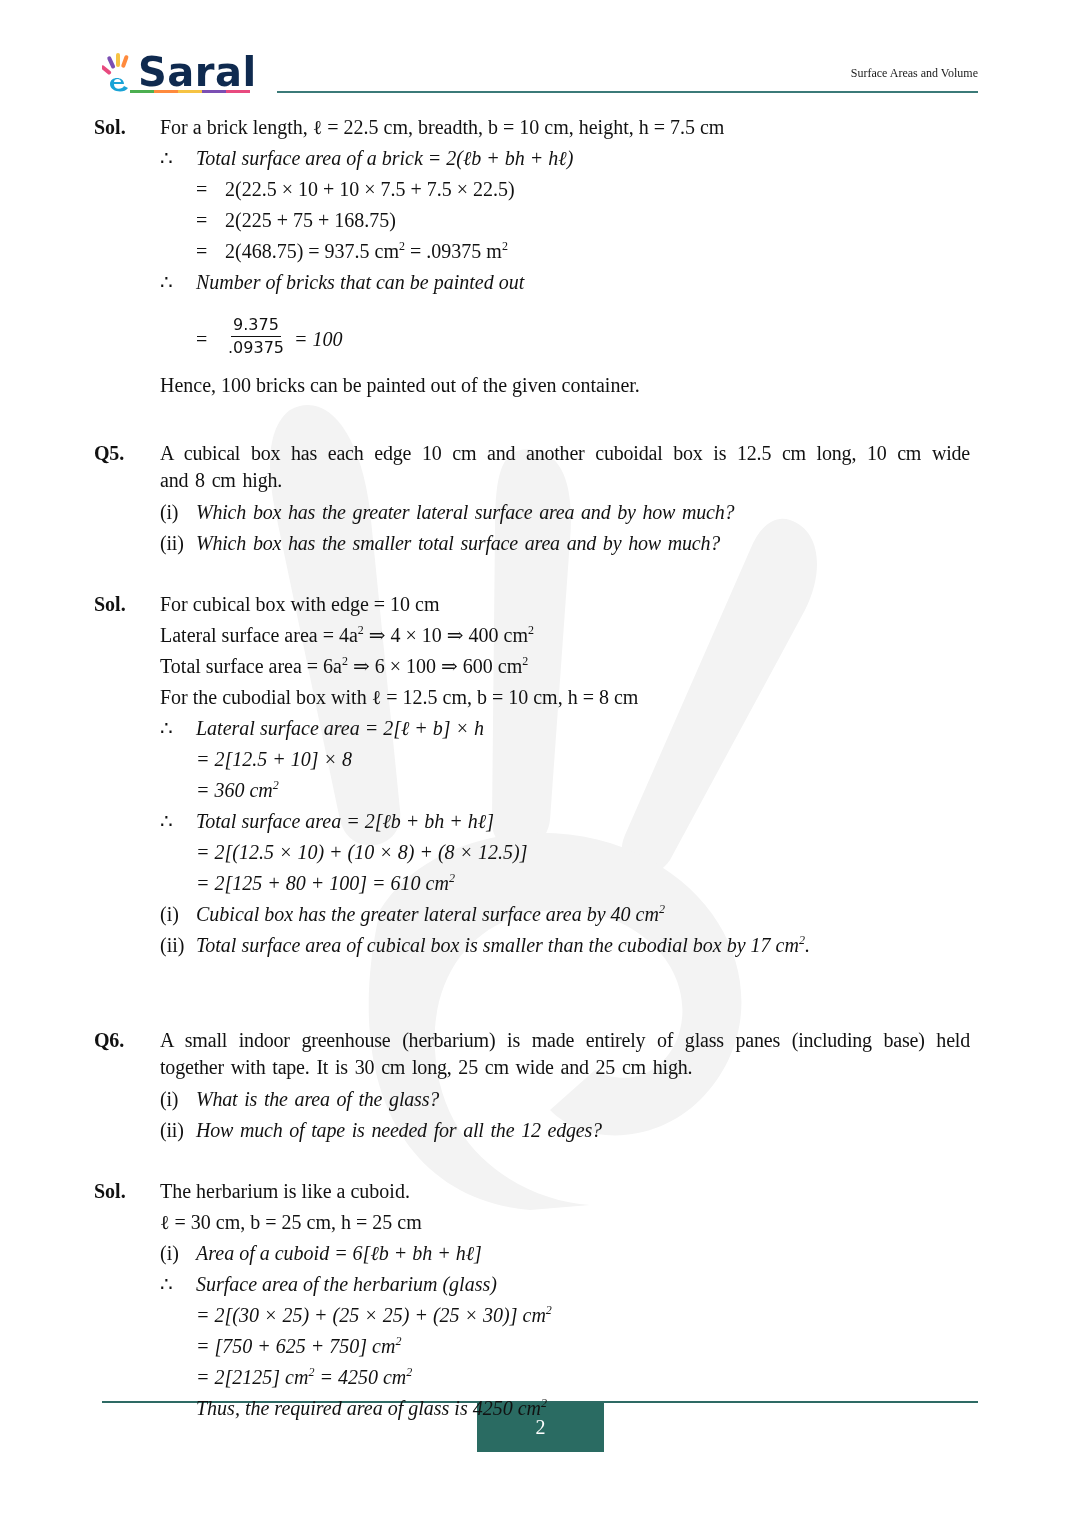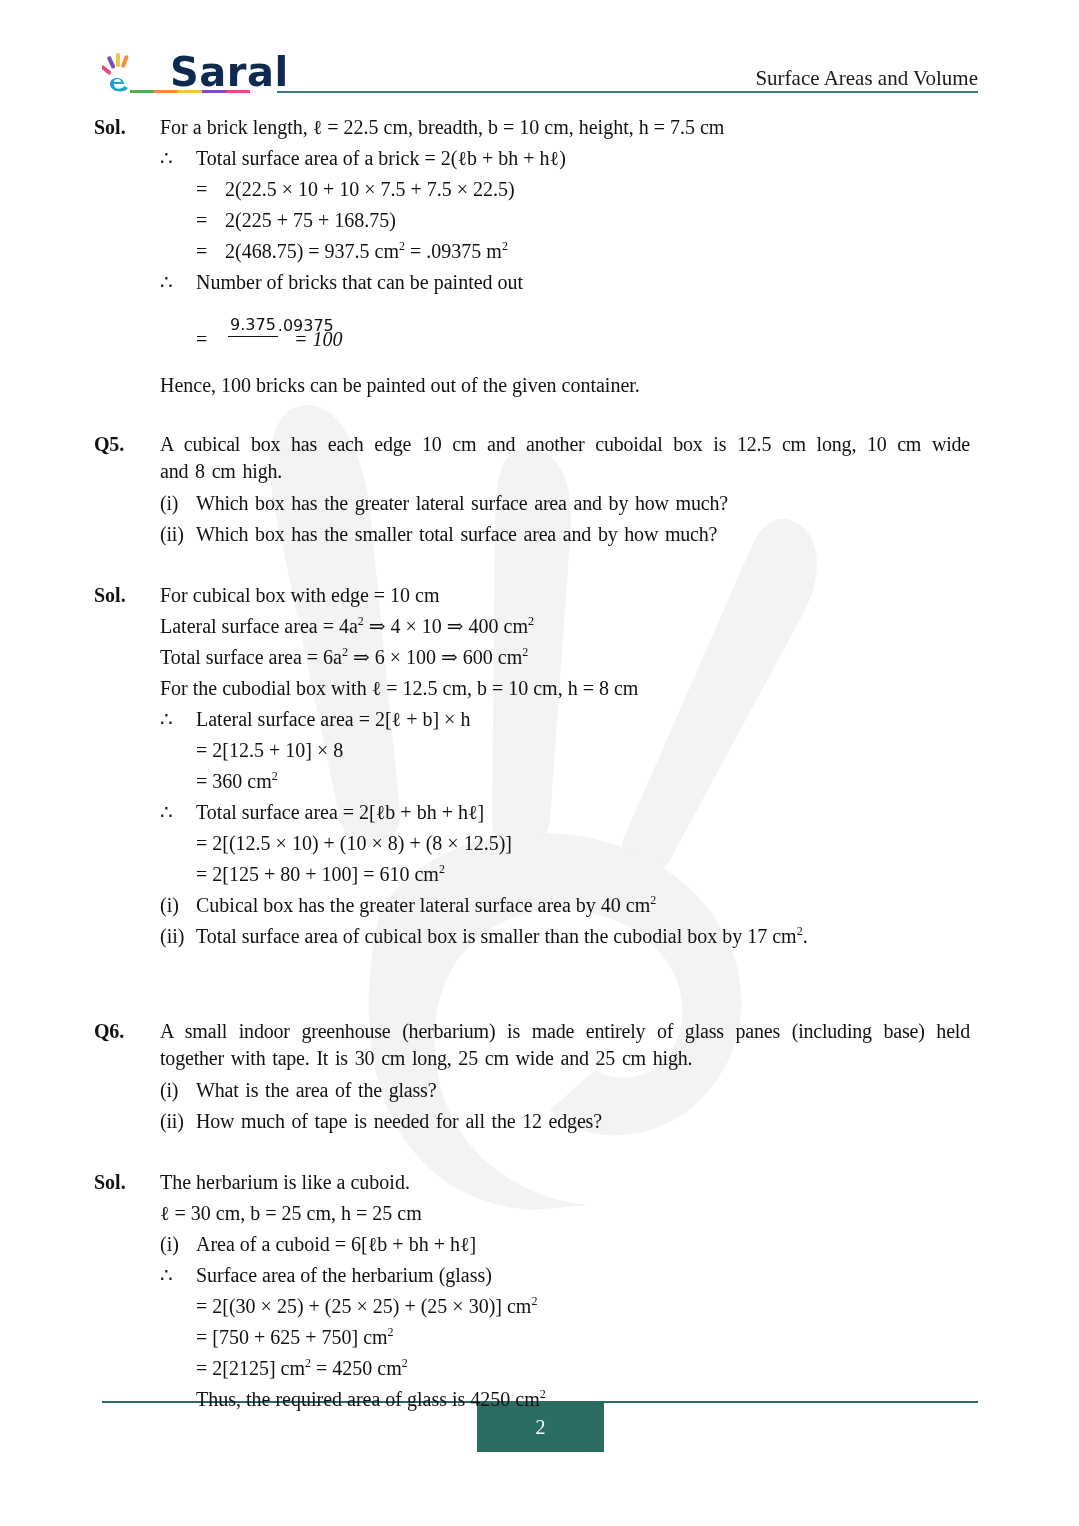--- a/index.html
+++ b/index.html
@@ -3,42 +3,42 @@
   <meta charset="utf-8">
   <style>
     html, body { margin: 0; padding: 0; background: #ffffff; }
     body {
       width: 1079px; height: 1526px; position: relative; overflow: hidden;
       font-family: "Liberation Serif", "DejaVu Serif", serif;
       color: #111111;
     }
     .watermark { position: absolute; left: 230px; top: 390px; width: 600px; height: 820px; z-index: 0; pointer-events: none; }
     .header { position: absolute; left: 102px; top: 48px; width: 876px; height: 50px; z-index: 2; }
-    .logo { position: absolute; left: 0; top: 0; height: 46px; display: flex; align-items: flex-end; gap: 32px; }
+    .logo { position: absolute; left: 0; top: 0; height: 46px; display: flex; align-items: flex-end; }
     .logo-mark { width: 36px; height: 44px; position: relative; }
     .logo-text { font-family: "DejaVu Sans", "Liberation Sans", sans-serif; font-weight: bold; font-size: 40px; color: #0f2a4f; line-height: 40px; letter-spacing: 0.5px; position: relative; top: -2px; }
     .logo-stripe { position: absolute; left: 28px; top: 42px; width: 120px; height: 3px; display: flex; }
     .logo-stripe span { flex: 1; height: 3px; }
-    .header-title { position: absolute; right: 0; top: 18px; font-size: 21px; color: #1a1a1a; text-align: right; }
+    .header-title { position: absolute; right: 0; top: 18px; font-size: 12px; color: #1a1a1a; text-align: right; }
     .header-rule { position: absolute; left: 175px; right: 0; top: 43px; height: 2px; background: #3b7a78; }
 
     .content { position: absolute; left: 94px; top: 112px; width: 876px; z-index: 1; font-size: 20px; line-height: 31px; }
     .row { position: relative; min-height: 31px; }
     .label { position: absolute; left: 0; font-weight: bold; }
     .t0 { padding-left: 66px; }
-    .t1 { padding-left: 102px; }
+    .t1 { padding-left: 102px; font-style: italic; }
     .t1b { padding-left: 131px; }
     .sym { position: absolute; left: 66px; }
     .sym2 { position: absolute; left: 102px; }
     .just { text-align: justify; text-align-last: justify; }
     .sup { font-size: 12px; vertical-align: 8px; line-height: 0; }
     .condensed { letter-spacing: -0.2px; word-spacing: 2px; }
 
     .frac-row { height: 56px; position: relative; }
-    .frac { position: absolute; left: 134px; top: 0; display: inline-flex; flex-direction: row; align-items: center; font-family: "DejaVu Sans", sans-serif; font-size: 16px; line-height: 22px; }
+    .frac { position: absolute; left: 134px; top: 0; display: inline-flex; flex-direction: column; align-items: center; font-family: "DejaVu Sans", sans-serif; font-size: 16px; line-height: 22px; }
     .frac .num { padding: 0 2px; border-bottom: 1px solid #111; }
     .frac-eq { position: absolute; left: 102px; top: 10px; }
     .frac-res { position: absolute; left: 200px; top: 10px; font-style: italic; }
 
     .gap-s { height: 16px; }
     .gap-m { height: 30px; }
 
     .footer-rule { position: absolute; left: 102px; width: 876px; top: 1401px; height: 2px; background: #2e6a64; }
     .page-box { position: absolute; left: 477px; top: 1403px; width: 127px; height: 49px; background: #2a6b62; color: #ffffff; display: flex; align-items: center; justify-content: center; font-size: 20px; }
   </style>
@@ -114,21 +114,21 @@
       <span class="frac-res">= 100</span>
     </div>
     <div class="row">
       <div class="t0">Hence, 100 bricks can be painted out of the given container.</div>
     </div>
   </div>
 
   <div class="gap-m"></div>
 
   <div class="condensed">
-    <div class="row" style="min-height:27px;line-height:27px;">
+    <div class="row" style="min-height:27px;line-height:27px;margin-top:9px;">
       <span class="label">Q5.</span>
       <div class="t0 just">A cubical box has each edge 10 cm and another cuboidal box is 12.5 cm long, 10 cm wide</div>
     </div>
     <div class="row" style="min-height:30px;line-height:27px;">
       <div class="t0">and 8 cm high.</div>
     </div>
     <div class="row">
       <span class="sym">(i)</span>
       <div class="t1">Which box has the greater lateral surface area and by how much?</div>
     </div>

